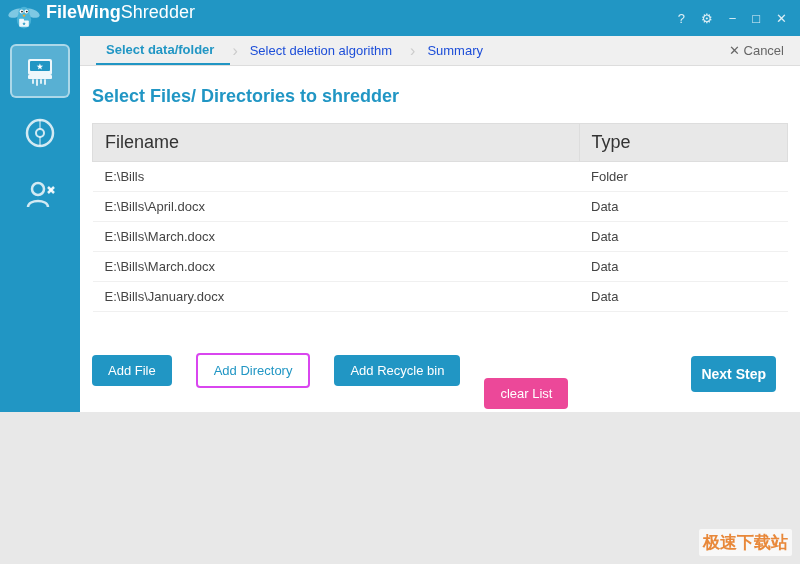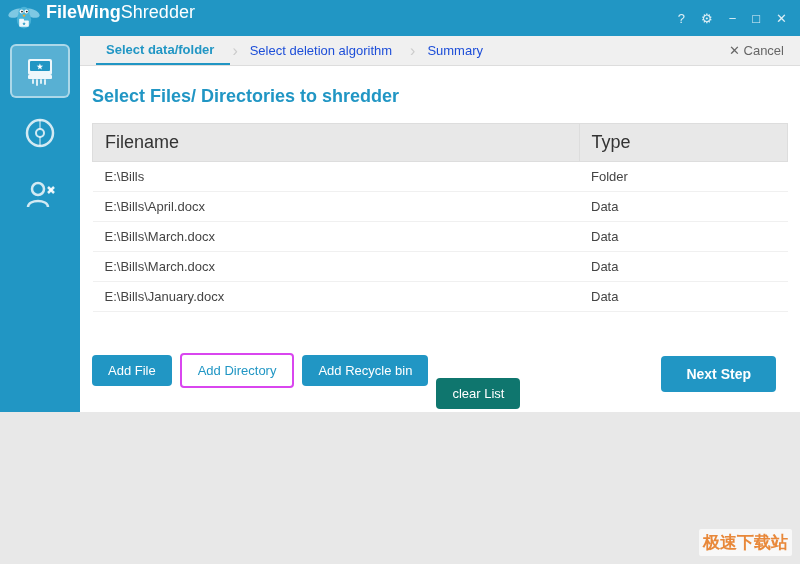--- a/index.html
+++ b/index.html
@@ -181,56 +181,56 @@
       font-size: 13px;
       color: #444;
       border-bottom: 1px solid #f0f0f0;
     }
     .file-table .col-filename { width: 70%; }
     .file-table .col-type { width: 30%; }
 
     
     .action-bar {
       display: flex;
-      gap: 8px;
+      gap: 24px;
       align-items: center;
     }
     .btn {
       padding: 8px 16px;
       border: none;
       border-radius: 4px;
       font-size: 13px;
       cursor: pointer;
       font-weight: 500;
     }
     .btn-blue {
       background: #2196c4;
       color: white;
     }
     .btn-blue-outline {
       background: transparent;
       color: #2196c4;
       border: 2px solid #d946ef;
     }
     .btn-red {
-      background: #0f766e;
+      background: #ec4899;
       color: white;
       margin-top: 46px;
     }
 
     
     .next-step-container {
       position: absolute;
       right: 24px;
       bottom: 20px;
     }
     .btn-next {
       background: #2196c4;
       color: white;
-      padding: 10px 25px;
+      padding: 10px 10px;
       border: none;
       border-radius: 4px;
       font-size: 14px;
       font-weight: 600;
       cursor: pointer;
     }
 
     
     .watermark {
       position: absolute;

